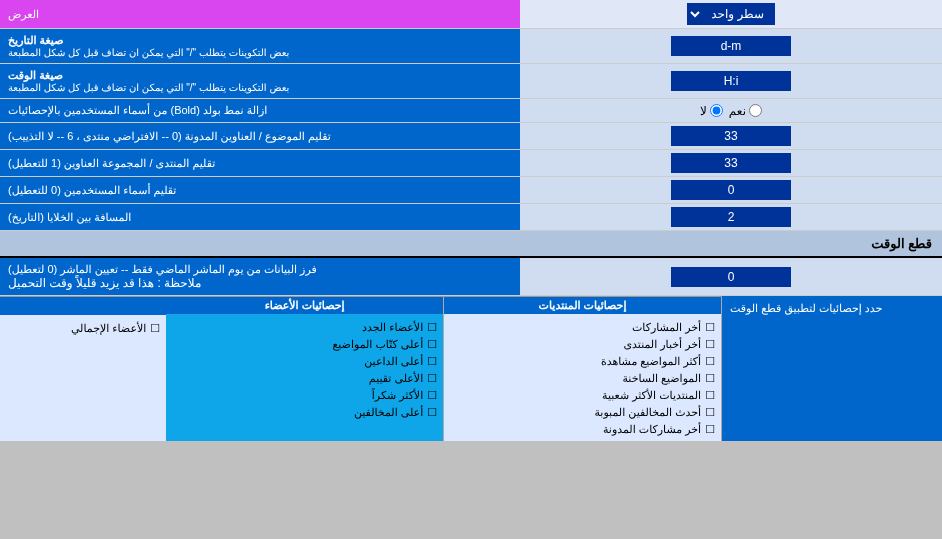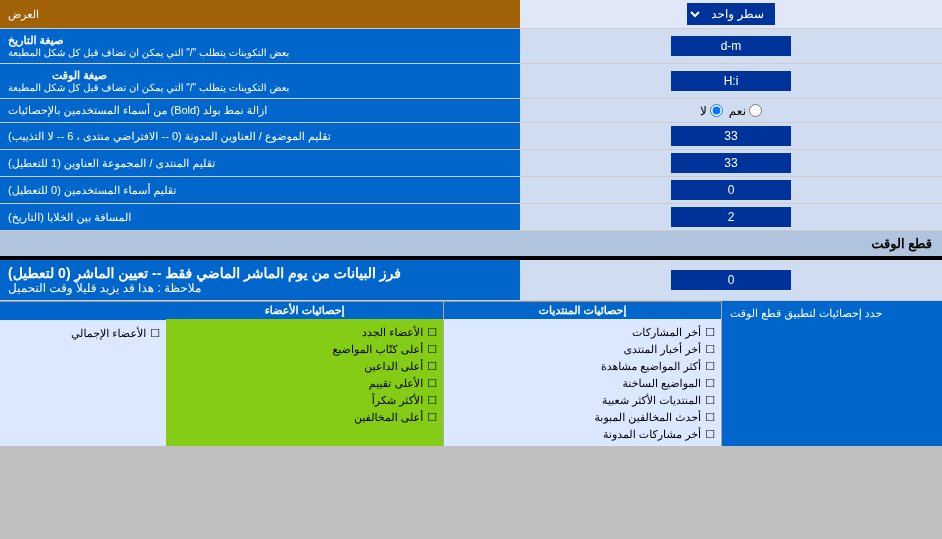--- a/index.html
+++ b/index.html
@@ -52,27 +52,27 @@
     }
 
     
     .section-header {
       background: #b0c4de;
       color: #000;
       font-weight: bold;
       font-size: 13px;
       padding: 5px 10px;
       text-align: right;
-      border-bottom: 4px solid #000000;
+      border-bottom: 2px solid #000000;
     }
 
     
     .row-ard .label-cell {
       width: 520px;
-      background: #a16207;
+      background: #d946ef;
     }
     .row-ard .input-cell {
       width: 422px;
       background: #e8e8e8;
       justify-content: flex-start;
     }
 
     .select-dark {
       background: #003399;
       color: #fff;
@@ -182,21 +182,21 @@
       <div style="font-weight:bold;text-align:center;">صيغة التاريخ</div>
       <div style="font-size:10px;">بعض التكوينات يتطلب "/" التي يمكن ان تضاف قبل كل شكل المطبعة</div>
     </div>
   </div>
 
   <div class="row row-standard">
     <div class="input-cell" style="width:422px; background:#d0dcf0; justify-content:center;">
       <input type="text" class="input-dark" value="H:i" style="width: 120px;">
     </div>
     <div class="label-cell" style="width:520px; flex-direction:column; align-items:flex-end; text-align:right;">
-      <div style="font-weight:bold;margin-left:44px;">صيغة الوقت</div>
+      <div style="font-weight:bold;">صيغة الوقت</div>
       <div style="font-size:10px;">بعض التكوينات يتطلب "/" التي يمكن ان تضاف قبل كل شكل المطبعة</div>
     </div>
   </div>
 
   <div class="row row-radio">
     <div class="input-cell" style="width:422px; background:#d0dcf0; justify-content:center;">
       <div class="radio-group">
         <div class="radio-item">
           <input type="radio" name="bold" style="">
           <span>نعم</span>
@@ -238,21 +238,21 @@
     <div class="label-cell" style="width:520px;">المسافة بين الخلايا (التاريخ)</div>
   </div>
 
   <div class="section-header">قطع الوقت</div>
 
   <div class="row row-standard">
     <div class="input-cell" style="width:422px; background:#d0dcf0; justify-content:center;">
       <input type="text" class="input-dark" value="0" style="width: 120px;">
     </div>
     <div class="label-cell" style="width:520px; flex-direction:column; align-items:flex-end; text-align:right;">
-      <div style="font-size:14px;font-weight:bold;">فرز البيانات من يوم الماشر الماضي فقط -- تعيين الماشر (0 لتعطيل)</div>
+      <div style="font-size:11px;">فرز البيانات من يوم الماشر الماضي فقط -- تعيين الماشر (0 لتعطيل)</div>
       <div style="font-size:12px;">ملاحظة : هذا قد يزيد قليلاً وقت التحميل</div>
     </div>
   </div>
 
   <div class="bottom-section" style="display:flex; width:100%;">
 
     <div class="bottom-limit" style="width:220px; min-height:120px; background:#0066cc; color:#fff; padding:6px 8px; display:flex; align-items:flex-start; justify-content:flex-end; font-size:11px; text-align:right;">حدد إحصائيات لتطبيق قطع الوقت</div>
 
     <div style="flex:1; display:flex; border-top:1px solid #999;">
 
@@ -283,21 +283,21 @@
             <span>☐</span>
             <span>أحدث المخالفين المبوبة</span>
           </div>
           <div class="checkbox-item">
             <span>☐</span>
             <span>أخر مشاركات المدونة</span>
           </div>
         </div>
       </div>
 
-      <div style="flex:1; padding:0; background:#84cc16; border-right:1px solid #aaa;">
+      <div style="flex:1; padding:0; background:#0ea5e9; border-right:1px solid #aaa;">
         <div class="col-header-blue">إحصائيات الأعضاء</div>
         <div style="padding:3px 6px;">
           <div class="checkbox-item">
             <span>☐</span>
             <span>الأعضاء الجدد</span>
           </div>
           <div class="checkbox-item">
             <span>☐</span>
             <span>أعلى كتّاب المواضيع</span>
           </div>

